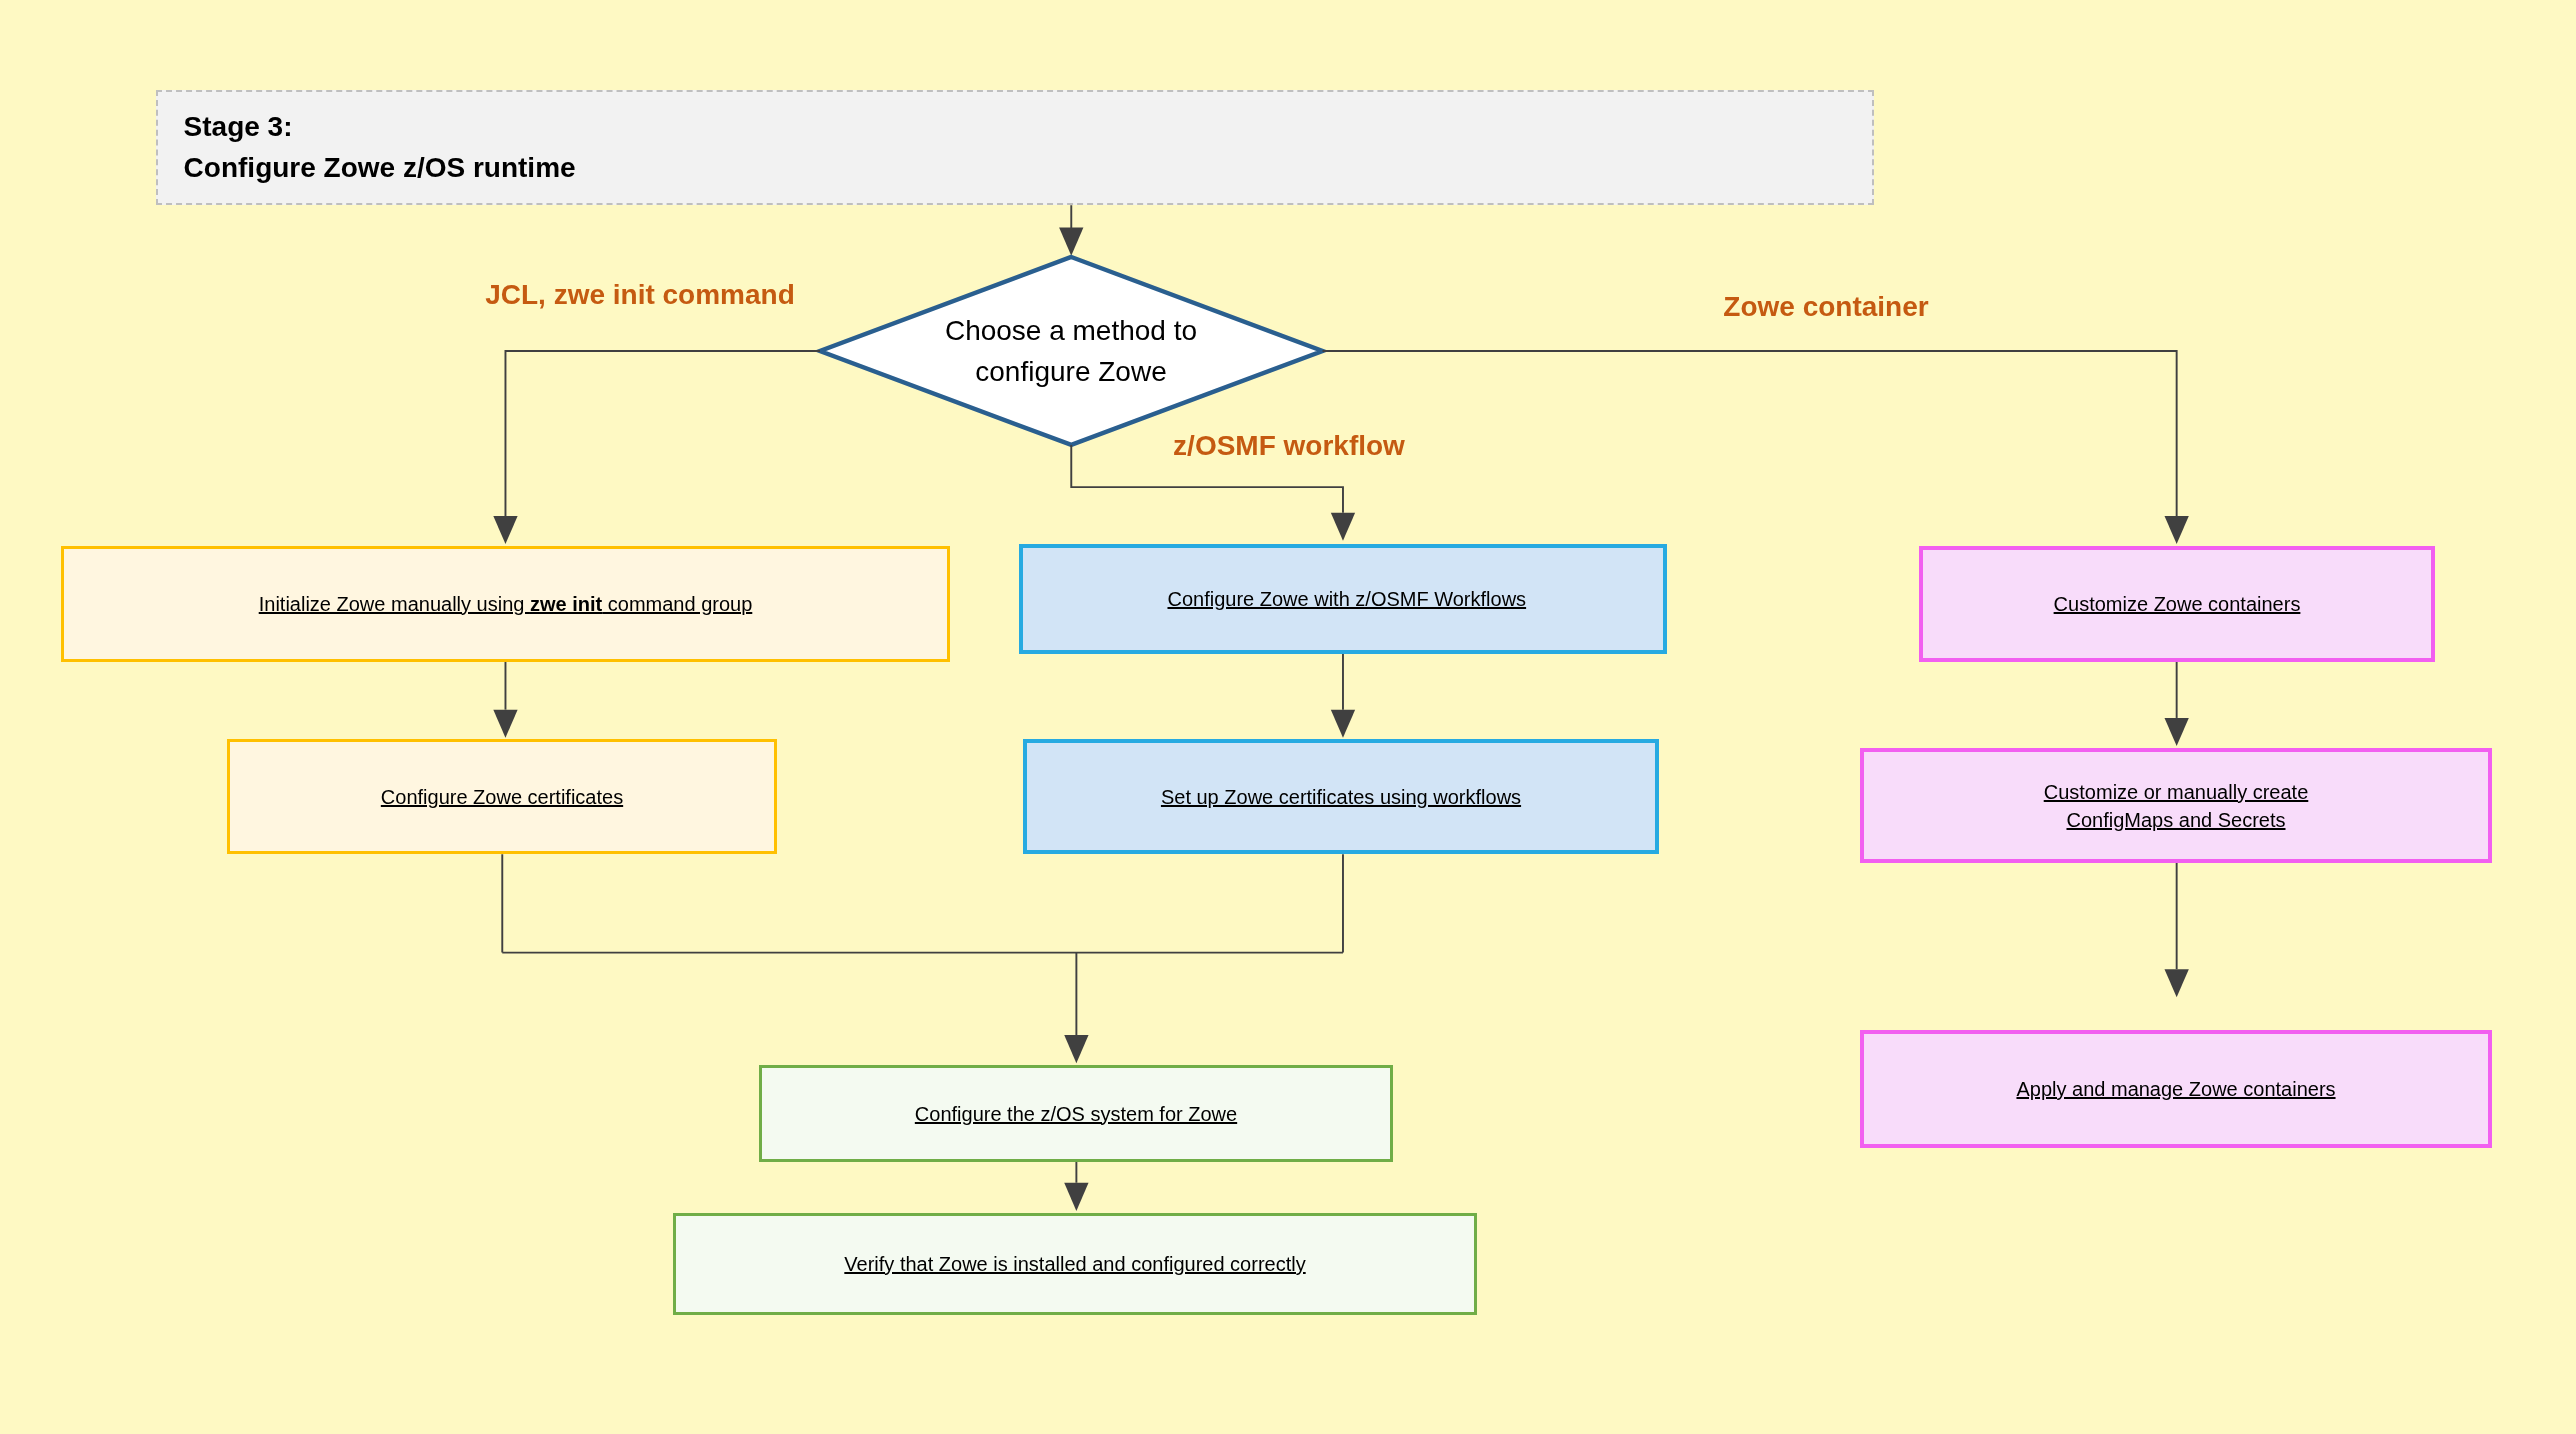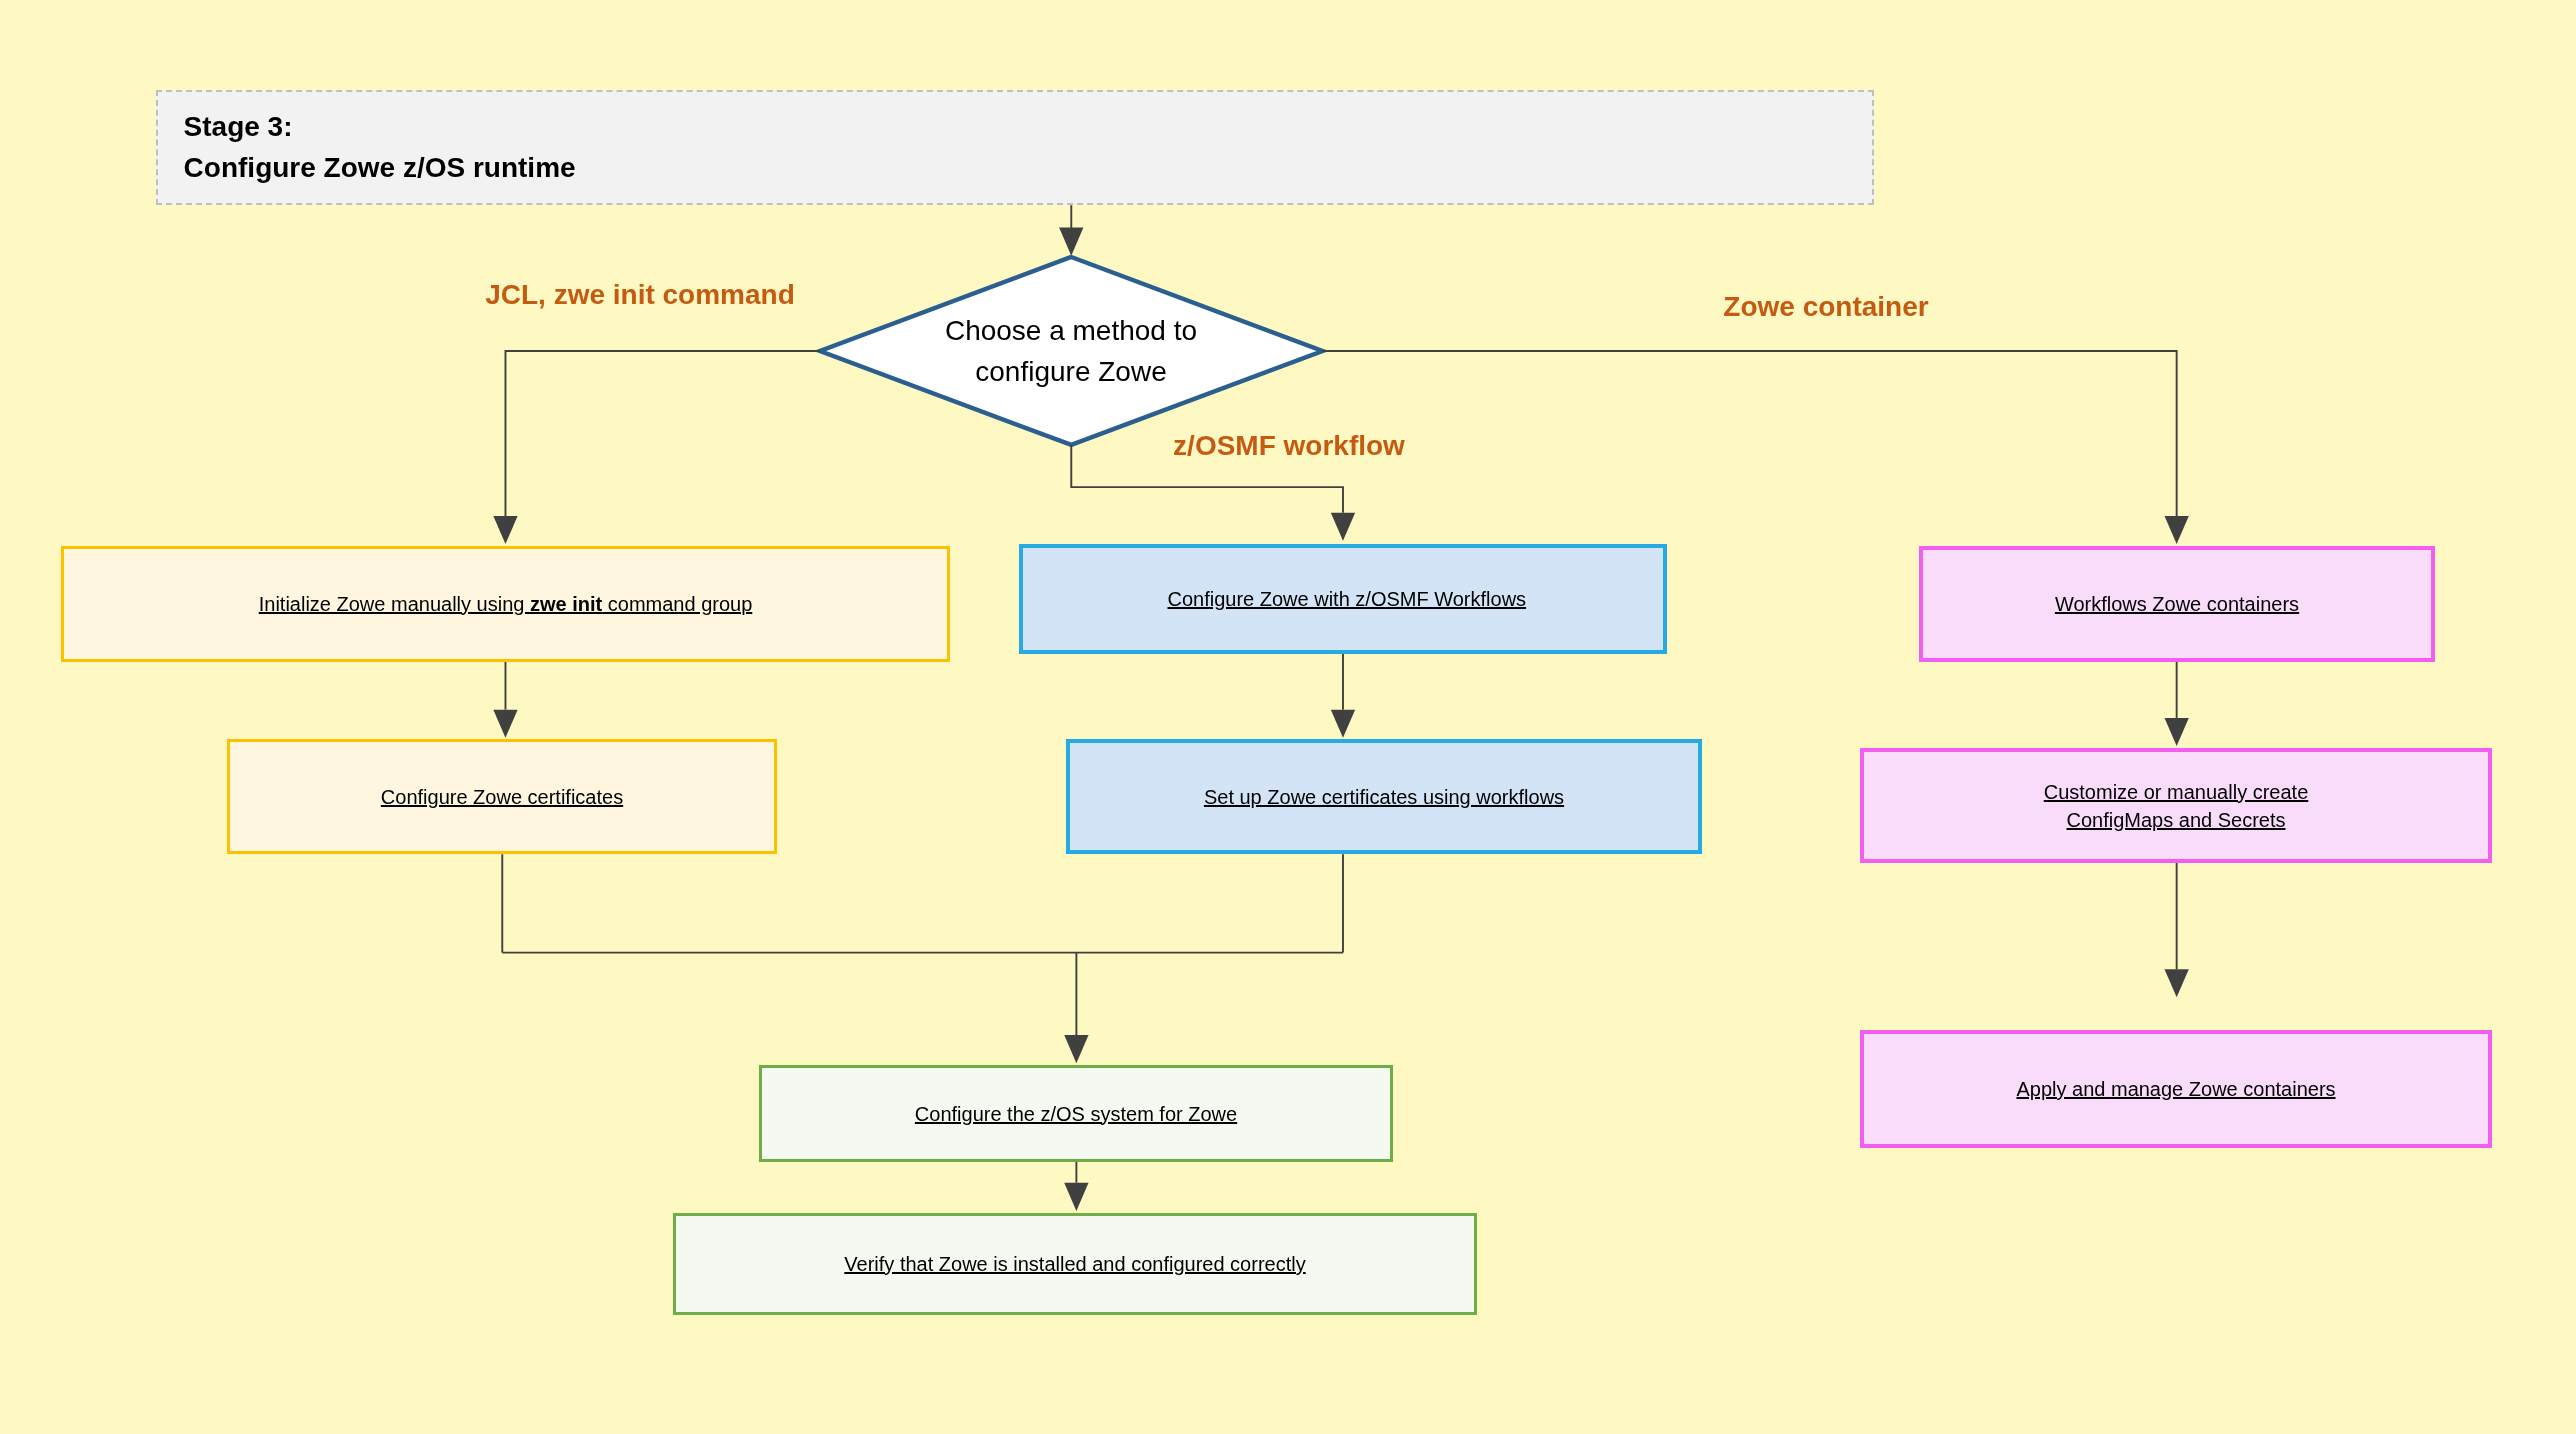--- a/index.html
+++ b/index.html
@@ -90,21 +90,21 @@
     white-space: nowrap;
   }
   .label-left   { left: 416px;  top: 279px; width: 448px; }
   .label-right  { left: 1663px; top: 291px; width: 326px; }
   .label-middle { left: 1129px; top: 430px; width: 320px; }
 
   #n-init   { left: 61px;   top: 546px;  width: 889px; height: 116px; }
   #n-zosmf  { left: 1019px; top: 544px;  width: 648px; height: 110px; padding-left: 14px; }
   #n-cont   { left: 1919px; top: 546px;  width: 516px;  height: 116px; }
   #n-certs  { left: 227px;  top: 739px; width: 550px;  height: 115px; }
-  #n-wfcert { left: 1023px; top: 739px; width: 636px;  height: 115px; margin-left: 43px; }
+  #n-wfcert { left: 1023px; top: 739px; width: 636px;  height: 115px; }
   #n-cmaps  { left: 1860px; top: 748px; width: 632px;  height: 115px; }
   #n-apply  { left: 1860px; top: 999px; width: 632px;  height: 118px; margin-top: 31px; }
   #n-zossys { left: 759px; top: 1065px; width: 634px;  height: 97px; }
   #n-verify { left: 673px; top: 1213px; width: 804px; height: 102px; }
 </style>
 </head>
 <body>
 
 <div class="canvas">
 
@@ -167,21 +167,21 @@
   </div>
 
   <div id="n-zosmf" class="node blue">
     <div>Configure Zowe with z/OSMF Workflows</div>
   </div>
   <div id="n-wfcert" class="node blue">
     <div>Set up Zowe certificates using workflows</div>
   </div>
 
   <div id="n-cont" class="node pink">
-    <div>Workflows Zowe containers</div>
+    <div>Customize Zowe containers</div>
   </div>
   <div id="n-cmaps" class="node pink">
     <div>Customize or manually create</div>
     <div>ConfigMaps and Secrets</div>
   </div>
   <div id="n-apply" class="node pink">
     <div>Apply and manage Zowe containers</div>
   </div>
 
   <div id="n-zossys" class="node green">

